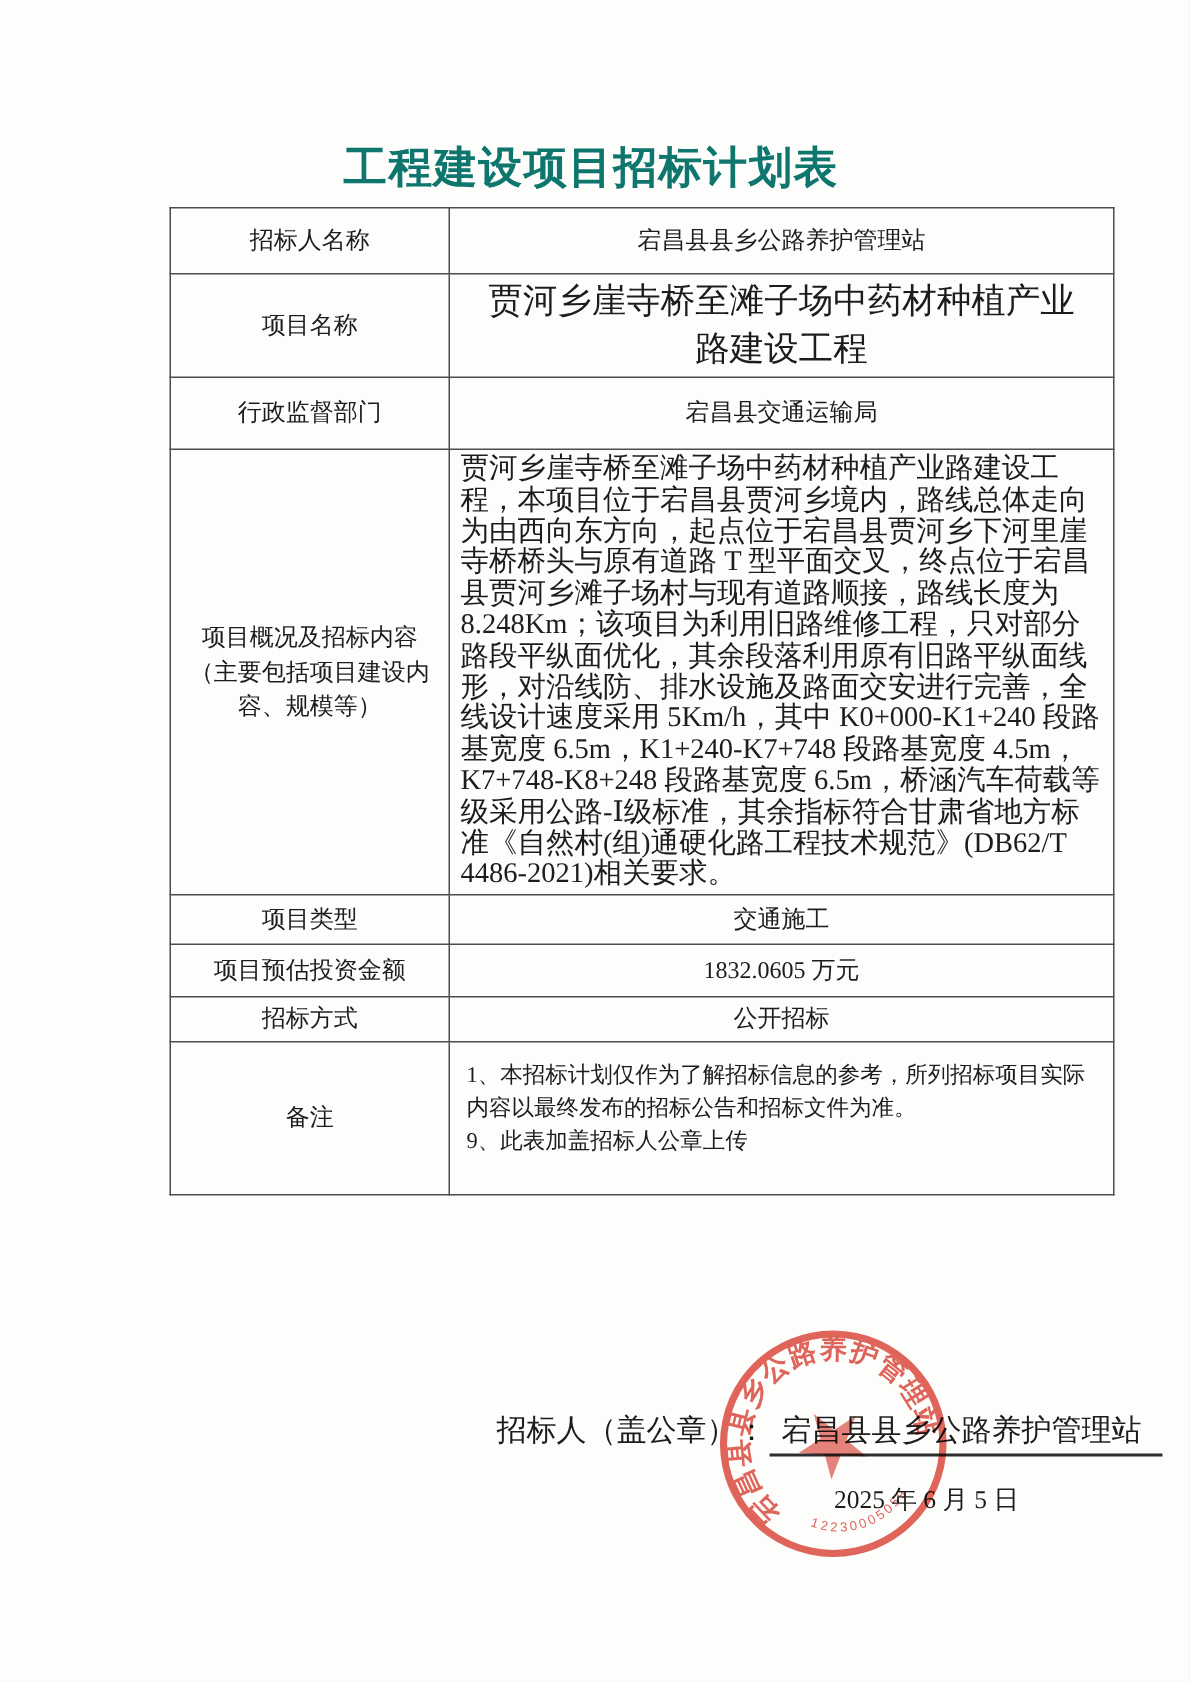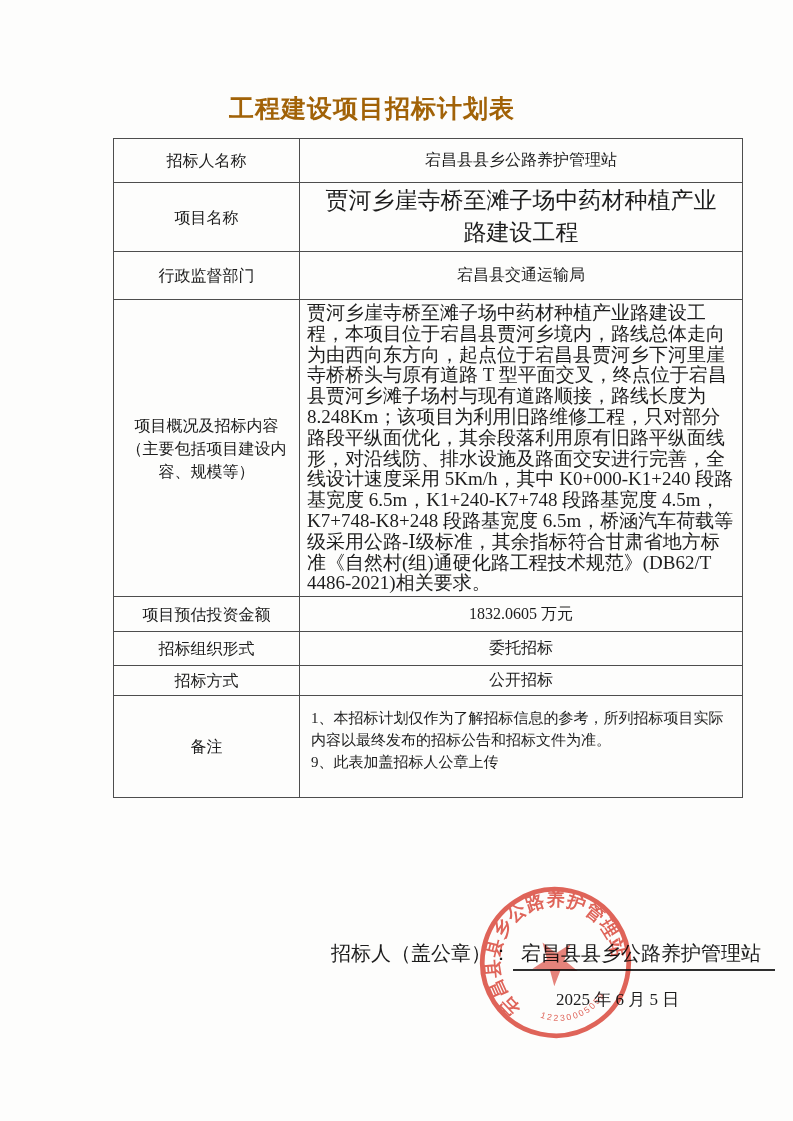--- a/index.html
+++ b/index.html
@@ -6,21 +6,21 @@
   * { box-sizing:border-box; }
   body { margin:0; background:#e8e8e8; }
   .page {
     position:relative; width:793px; height:1121px; margin:0 auto;
     background:#fdfdfc; overflow:hidden;
     font-family:"Liberation Serif","DejaVu Serif",serif; color:var(--ink);
   }
   .doc-title {
     position:absolute; top:92px; left:229px;
     font-family:Liberation Serif, serif;
-    font-size:25px; font-weight:bold; letter-spacing:1px; color:#a16207;
+    font-size:29px; font-weight:bold; letter-spacing:1px; color:#0f766e;
     white-space:nowrap;
   }
   table.form {
     position:absolute; top:138px; left:113px; width:630px;
     border-collapse:collapse; table-layout:fixed;
   }
   table.form td { border:1px solid var(--line); overflow:hidden; }
   .label-cell {
     width:186px; text-align:center; vertical-align:middle;
     font-size:16px; line-height:23px; padding:2px 8px;
@@ -83,27 +83,27 @@
       <td class="value-cell project-name-cell">贾河乡崖寺桥至滩子场中药材种植产业路建设工程</td>
     </tr>
     <tr style="height:48px;">
       <td class="label-cell">行政监督部门</td>
       <td class="value-cell">宕昌县交通运输局</td>
     </tr>
     <tr style="height:272px;">
       <td class="label-cell">项目概况及招标内容（主要包括项目建设内容、规模等）</td>
       <td class="overview-cell">贾河乡崖寺桥至滩子场中药材种植产业路建设工程，本项目位于宕昌县贾河乡境内，路线总体走向为由西向东方向，起点位于宕昌县贾河乡下河里崖寺桥桥头与原有道路 T 型平面交叉，终点位于宕昌县贾河乡滩子场村与现有道路顺接，路线长度为 8.248Km；该项目为利用旧路维修工程，只对部分路段平纵面优化，其余段落利用原有旧路平纵面线形，对沿线防、排水设施及路面交安进行完善，全线设计速度采用 5Km/h，其中 K0+000-K1+240 段路基宽度 6.5m，K1+240-K7+748 段路基宽度 4.5m，K7+748-K8+248 段路基宽度 6.5m，桥涵汽车荷载等级采用公路-Ⅰ级标准，其余指标符合甘肃省地方标准《自然村(组)通硬化路工程技术规范》(DB62/T 4486-2021)相关要求。</td>
     </tr>
+    <tr style="height:33px;">
+      <td class="label-cell">项目类型</td>
+      <td class="value-cell">交通施工</td>
+    </tr>
     <tr style="height:35px;">
       <td class="label-cell">项目预估投资金额</td>
       <td class="value-cell">1832.0605 万元</td>
-    </tr>
-    <tr style="height:34px;">
-      <td class="label-cell">招标组织形式</td>
-      <td class="value-cell">委托招标</td>
     </tr>
     <tr style="height:30px;">
       <td class="label-cell">招标方式</td>
       <td class="value-cell">公开招标</td>
     </tr>
     <tr style="height:102px;">
       <td class="label-cell">备注</td>
       <td class="remark-cell">
         <div>1、本招标计划仅作为了解招标信息的参考，所列招标项目实际内容以最终发布的招标公告和招标文件为准。</div>
         <div>9、此表加盖招标人公章上传</div>

